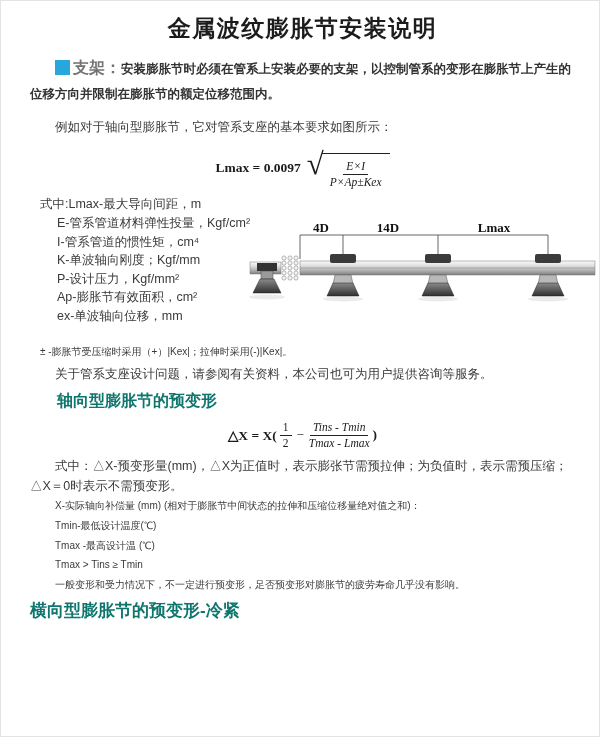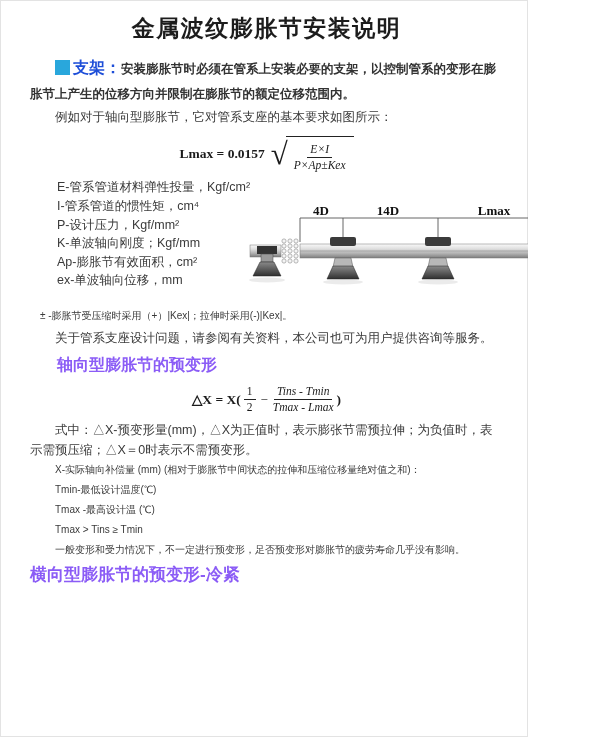--- a/index.html
+++ b/index.html
@@ -1,101 +1,102 @@
 <!DOCTYPE html>
 <html><head>
 <meta charset="utf-8">
 <style>
   * { box-sizing: border-box; }
   html,body { margin:0; padding:0; background:#fff; }
   .page {
     position: relative;
-    width: 528px; height: 737px;
+    width: 600px; height: 737px;
     background: #fff;
     box-shadow: inset 0 0 0 1px #e3e3e3;
     font-family: "Liberation Sans", sans-serif;
     color: #3a3a3a;
     overflow: hidden;
     padding: 0 25px 0 30px;
   }
   .title {
     margin: 0; padding-top: 13px;
     text-align: center;
     font-size: 23px; font-weight: 600;
     color: #1c1c1c; letter-spacing: 1.5px;
   }
   .para { margin: 0; font-size: 12.5px; line-height: 21px; }
   .intro { margin-top: 12px; line-height: 24.5px; text-indent: 25px; font-weight: 600; color:#333; }
-  .sec-label { color: #1d4ed8; font-size: 16px; font-weight: 700; }
+  .sec-label { color: #737373; font-size: 16px; font-weight: 700; }
   .sq { display:inline-block; width:15px; height:15px; background:#29a7dc; margin-right:3px; vertical-align:-2px; }
-  .example { text-indent: 25px; margin-top: 1px; }
+  .example { text-indent: 25px; margin-top: 11px; }
 
   .formula { display:flex; justify-content:center; align-items:center; font-family:"Liberation Serif", serif; color:#1b1b1b; }
   .flhs { font-weight: 700; font-size: 13.5px; }
   .frac { display:inline-flex; flex-direction:column; align-items:center; font-family:"Liberation Serif", serif; font-size:11.5px; line-height:1.15; margin:0 3px; }
   .frac .num { border-bottom: 1px solid #222; padding: 0 3px 1px; }
   .frac .den { padding-top: 1px; text-align: center; }
   .ital { font-style: italic; }
   .sqrt { display:inline-flex; margin-left:6px; }
   .rad  { font-size: 31px; line-height: 36px; font-weight: 400; margin-right: -2px; }
-  .rootbox { border-top: 1.4px solid #222; padding: 2px 5px 0; align-self: flex-start; }
+  .rootbox { border-top: 1.4px solid #222; margin-top: 7px; padding: 2px 5px 0; align-self: flex-start; }
   .f1 { margin: 8px 0 6px; }
   .f2 { margin: 9px 0 6px; font-size: 13.5px; }
   .op { margin: 0 2px; font-size: 13px; }
 
   .defs-wrap { position: relative; }
   .defs { width: 252px; }
   .def { font-size: 12.5px; line-height: 18.6px; padding-left: 27px; white-space: nowrap; }
   .def.first { padding-left: 10px; }
   .diagram { position: absolute; top: 26px; left: 218px; }
 
   .pm-line { font-size:10px; line-height:19px; margin-top:16px; padding-left:10px; }
   .service-line { text-indent: 25px; margin-top: 3px; }
 
   .sec-head { margin: 13px 0 0; font-size: 17px; font-weight: 700; color:#29a7dc; display:flex; align-items:center; }
   .sq2 { width: 15px; height: 15px; background:#29a7dc; margin-right: 3px; flex:0 0 auto; }
   .body-par { margin-top: 6px; text-align: justify; line-height: 19.6px; font-weight: 600; color:#333; }
 
-  .sub-head { margin: 6px 0 0; font-size: 16px; font-weight: 700; color:#8b5cf6; }
+  .sub-head { margin: 6px 0 0; font-size: 16px; font-weight: 700; color:#0f766e; }
   .axial-head { padding-left: 27px; }
   .lateral-head { font-size: 17px; margin-top: 4px; }
 
   .explain { line-height: 20px; text-indent: 25px; margin-top: 4px; }
   .lines p { margin:0; padding-left: 25px; font-size: 10px; line-height: 19.8px; }
 </style>
 </head>
 <body>
 
 <div class="page">
 
   <h1 class="title">金属波纹膨胀节安装说明</h1>
 
   <p class="para intro"><span class="sec-label"><span class="sq"></span><span>支架：</span></span><span>安装膨胀节时必须在管系上安装必要的支架，以控制管系的变形在膨胀节上产生的位移方向并限制在膨胀节的额定位移范围内。</span></p>
 
   <p class="para example">例如对于轴向型膨胀节，它对管系支座的基本要求如图所示：</p>
 
   <div class="formula f1">
-    <span class="flhs">Lmax = 0.0157</span>
+    <span class="flhs">Lmax = 0.0097</span>
     <span class="sqrt">
       <span class="rad">√</span>
       <span class="rootbox">
         <span class="frac ital">
           <span class="num">E×I</span>
           <span class="den">P×Ap±Kex</span>
         </span>
       </span>
     </span>
   </div>
 
   <div class="defs-wrap">
     <div class="defs">
+      <div class="def first">式中:Lmax-最大导向间距，m</div>
       <div class="def">E-管系管道材料弹性投量，Kgf/cm²</div>
       <div class="def">I-管系管道的惯性矩，cm⁴</div>
+      <div class="def">K-单波轴向刚度；Kgf/mm</div>
       <div class="def">P-设计压力，Kgf/mm²</div>
-      <div class="def">K-单波轴向刚度；Kgf/mm</div>
       <div class="def">Ap-膨胀节有效面积，cm²</div>
       <div class="def">ex-单波轴向位移，mm</div>
     </div>
 
     <svg class="diagram" width="348" height="96" viewBox="0 0 348 96">
       <defs>
         <linearGradient id="pipeGrad" x1="0" y1="0" x2="0" y2="1">
           <stop offset="0" stop-color="#fafafa"></stop>
           <stop offset="0.35" stop-color="#dedede"></stop>
           <stop offset="0.7" stop-color="#aeaeae"></stop>

